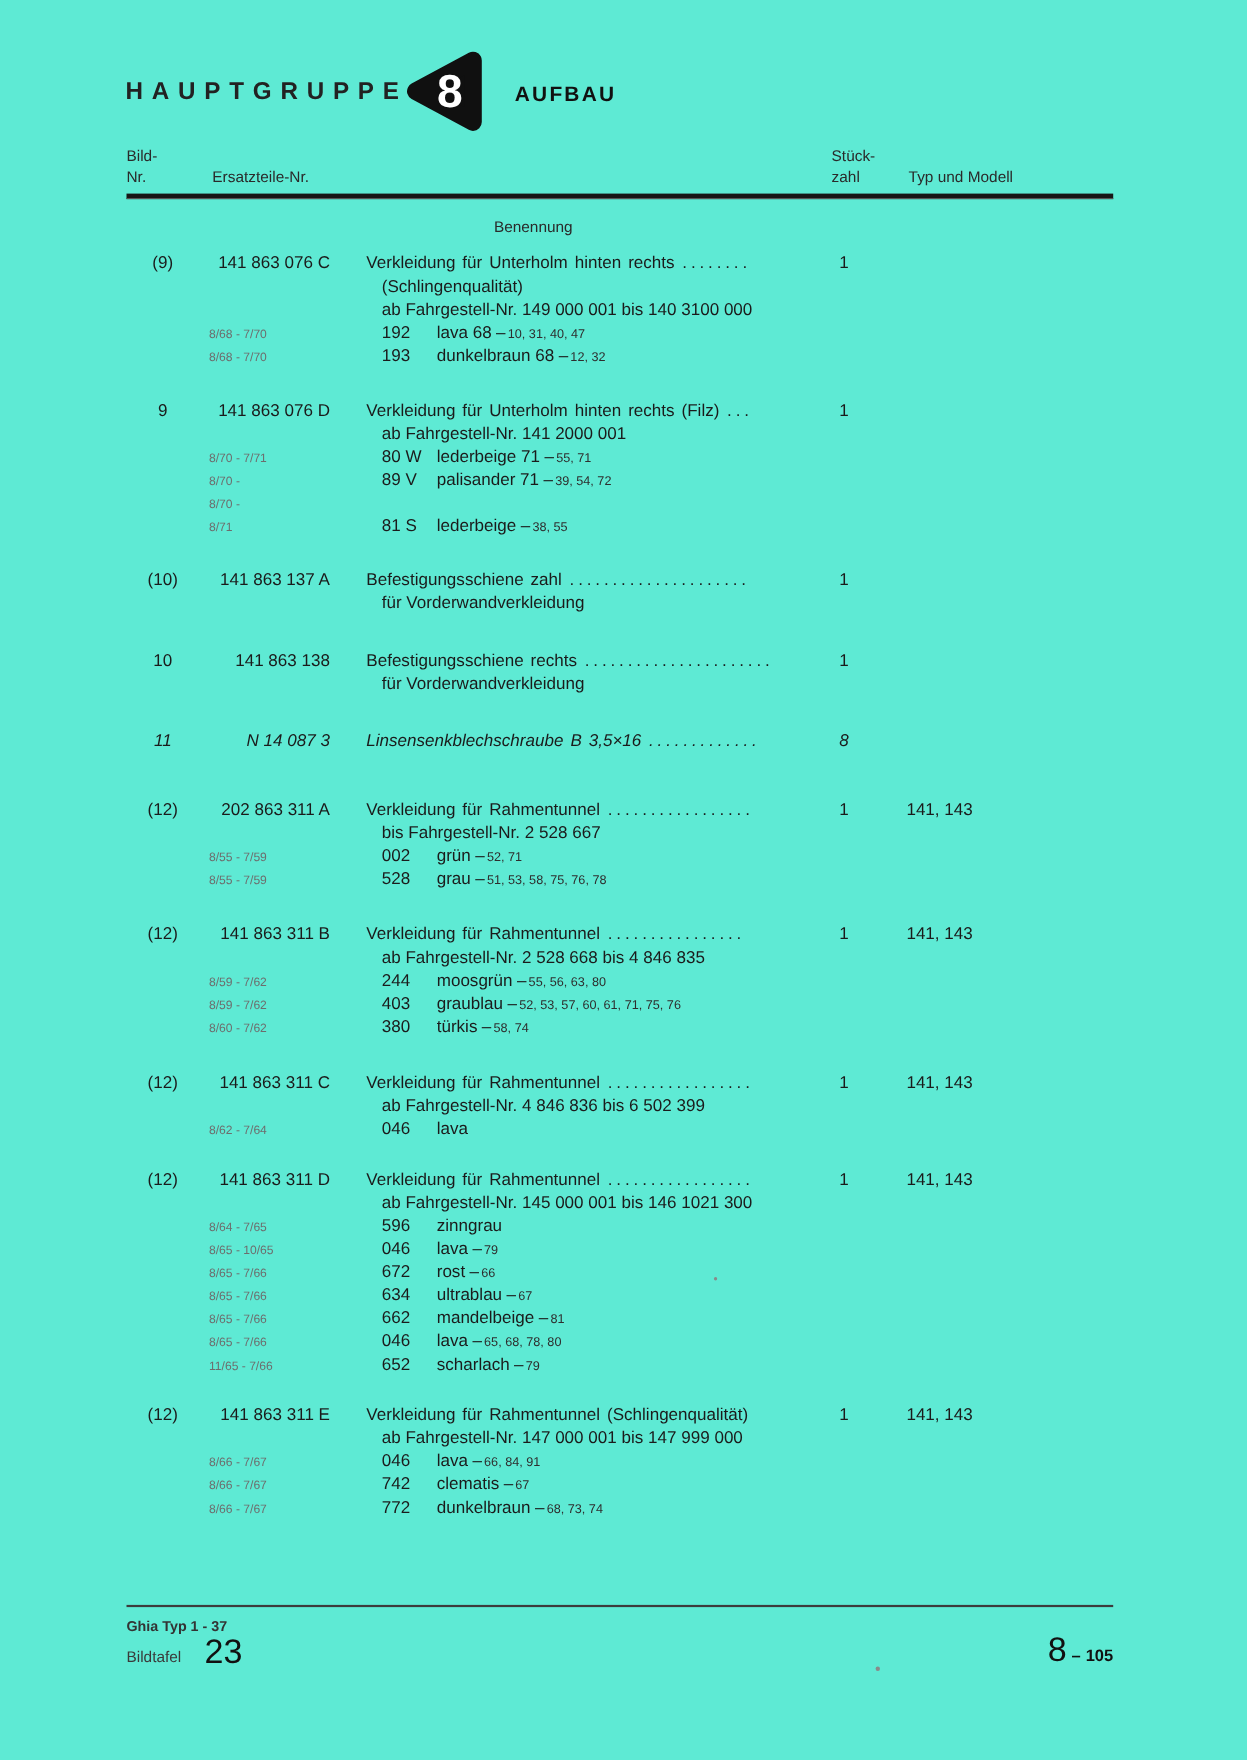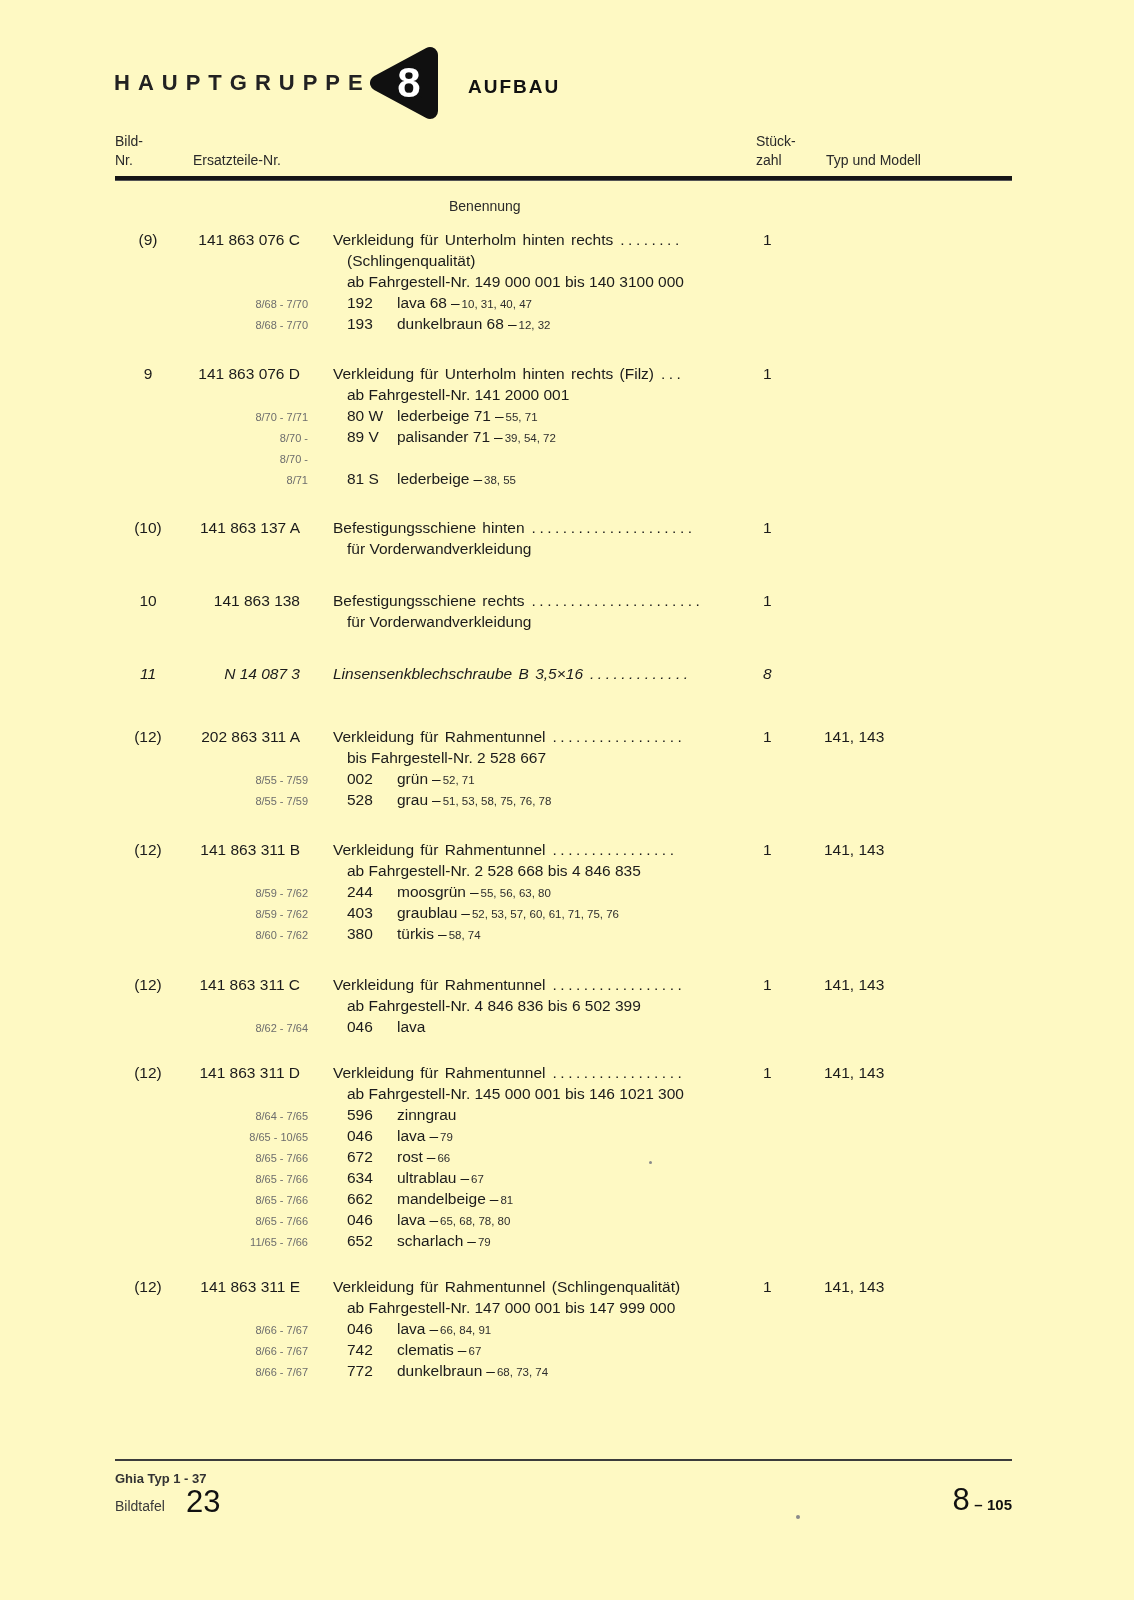--- a/index.html
+++ b/index.html
@@ -1,38 +1,38 @@
 <!DOCTYPE html>
 <html><head>
 <meta charset="utf-8">
 <style>
   html,body{margin:0;padding:0;background:#e8e8e8;}
   .page{
     position:relative;
     width:1134px;height:1600px;
     margin:0 auto;
-    background:#fef9c3;
+    background:#5eead4;
     font-family:"Liberation Sans", sans-serif;
     color:#1b1b1b;
     overflow:hidden;
   }
   .abs{position:absolute;}
   
   .group-label{left:114px;top:70px;font-size:22px;font-weight:bold;letter-spacing:8px;color:#222;}
   .badge{left:366px;top:45px;width:76px;height:76px;}
   .section-label{left:468px;top:76px;font-size:19px;font-weight:bold;letter-spacing:2px;color:#111;}
   
   .colhead{font-size:14px;color:#2a2a2a;}
   .rule-head{left:115px;top:176px;width:897px;height:4px;background:#161616;border-bottom:1px solid #555;}
   
   .entry{left:0;top:0;width:1134px;}
   .line{position:relative;height:21px;font-size:15.5px;}
   .c-bild{position:absolute;left:113px;width:70px;text-align:center;}
   .c-part{position:absolute;left:183px;width:117px;text-align:right;white-space:nowrap;}
-  .c-date{position:absolute;left:190px;width:118px;text-align:right;font-size:11px;color:#6d6d6d;top:4px;white-space:nowrap;}
+  .c-date{position:absolute;left:190px;width:118px;text-align:left;font-size:11px;color:#6d6d6d;top:4px;white-space:nowrap;}
   .c-name{position:absolute;left:333px;width:430px;white-space:nowrap;word-spacing:2px;}
   .c-sub{position:absolute;left:347px;width:420px;white-space:nowrap;}
   .c-code{display:inline-block;min-width:50px;}
   .c-qty{position:absolute;left:763px;width:36px;}
   .c-typ{position:absolute;left:824px;width:110px;white-space:nowrap;}
   .leader{letter-spacing:3.5px;margin-left:7px;}
   .refs{font-size:11.5px;color:#2e2e2e;}
   .dash{margin:0 2px 0 4px;}
   
   .rule-foot{left:115px;top:1459px;width:897px;height:2px;background:#3c3c3c;}
@@ -112,21 +112,21 @@
       </div>
       <div class="line">
         <span class="c-date">8/71</span>
         <span class="c-sub"><span class="c-code">81 S</span><span>lederbeige</span><span class="dash">–</span><span class="refs">38, 55</span></span>
       </div>
     </div>
   <div class="abs entry" style="top:519px;">
       <div class="line">
         <span class="c-bild">(10)</span>
         <span class="c-part">141 863 137 A</span>
-        <span class="c-name"><span>Befestigungsschiene hinten</span><span class="leader">.....................</span></span>
+        <span class="c-name"><span>Befestigungsschiene zahl</span><span class="leader">.....................</span></span>
         <span class="c-qty">1</span>
       </div>
       <div class="line">
         <span class="c-sub"><span>für Vorderwandverkleidung</span></span>
       </div>
     </div>
   <div class="abs entry" style="top:592px;">
       <div class="line">
         <span class="c-bild">10</span>
         <span class="c-part">141 863 138</span>

